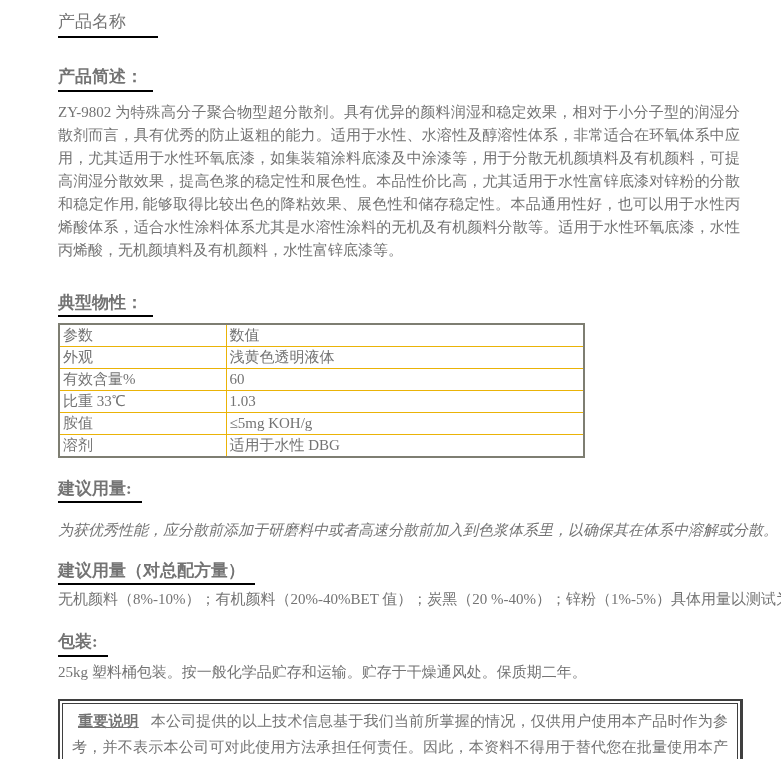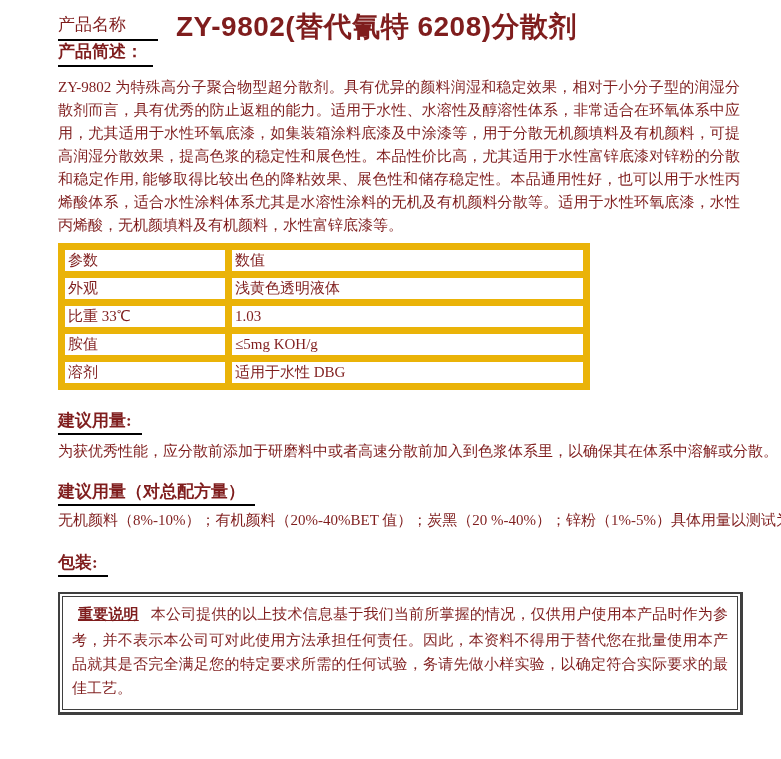--- a/index.html
+++ b/index.html
@@ -1,20 +1,20 @@
 <!DOCTYPE html>
 <html><head>
 <meta charset="utf-8">
 <style>
   html,body { margin:0; padding:0; background:#ffffff; }
   .page {
     position:relative;
     width:781px; height:759px;
     background:#ffffff;
-    color:#7f1d1d;
+    color:#737373;
     font-family:"Liberation Serif", serif;
     box-sizing:border-box;
     padding:12px 41px 0 58px;
     overflow:hidden;
   }
 
   
   .title-row { display:flex; align-items:flex-end; gap:18px; }
   .title-label {
     font-size:17px;
@@ -53,21 +53,21 @@
   .para-single { text-align:left; white-space:nowrap; }
 
   
   .props-table {
     border-collapse:collapse;
     width:525px;
     table-layout:fixed;
     border:2px solid #7e7e72;
   }
   .props-table td {
-    border:7px solid #eab308;
+    border:1px solid #eab308;
     font-size:15px;
     height:21px;
     padding:0 3px;
     vertical-align:middle;
     overflow:hidden;
     white-space:nowrap;
   }
   .props-table col.c1 { width:167px; }
   .props-table col.c2 { width:358px; }
 
@@ -91,61 +91,67 @@
   }
   .notice-label {
     font-weight:bold;
     text-decoration:underline;
     margin-right:12px;
     white-space:nowrap;
     font-family:Liberation Mono, monospace;
   }
 
   
-  .mt-brief    { }
+  .mt-brief    { margin-top:28px; }
   .mt-briefp   { margin-top:9px; }
   .mt-props    { margin-top:30px; }
   .mt-table    { margin-top:6px; }
   .mt-method   { margin-top:20px; }
-  .mt-methodp  { margin-top:5px; }
+  .mt-methodp  { margin-top:16px;font-style:italic; }
   .mt-dosage   { margin-top:18px; }
   .mt-dosagep  { margin-top:3px; }
   .mt-pack     { margin-top:20px; }
   .mt-packp    { margin-top:4px; }
   .mt-notice   { margin-top:15px; }
 </style>
 </head>
 <body>
 
 <div class="page">
 
   <div class="title-row">
     <span class="title-label">产品名称</span>
-    <span class="title-main">ZY-9802(替代氰特 6208)分散剂</span>
   </div>
 
   <div class="sec-wrap mt-brief">
     <h2 class="sec-heading">产品简述：</h2>
   </div>
   <p class="para mt-briefp">ZY-9802 为特殊高分子聚合物型超分散剂。具有优异的颜料润湿和稳定效果，相对于小分子型的润湿分散剂而言，具有优秀的防止返粗的能力。适用于水性、水溶性及醇溶性体系，非常适合在环氧体系中应用，尤其适用于水性环氧底漆，如集装箱涂料底漆及中涂漆等，用于分散无机颜填料及有机颜料，可提高润湿分散效果，提高色浆的稳定性和展色性。本品性价比高，尤其适用于水性富锌底漆对锌粉的分散和稳定作用, 能够取得比较出色的降粘效果、展色性和储存稳定性。本品通用性好，也可以用于水性丙烯酸体系，适合水性涂料体系尤其是水溶性涂料的无机及有机颜料分散等。适用于水性环氧底漆，水性丙烯酸，无机颜填料及有机颜料，水性富锌底漆等。</p>
 
+  <div class="sec-wrap mt-props">
+    <h2 class="sec-heading">典型物性：</h2>
+  </div>
 
   <table class="props-table mt-table">
     <colgroup>
         <col class="c1">
         <col class="c2">
       </colgroup>
     <tbody>
       <tr>
         <td>参数</td>
         <td>数值</td>
       </tr>
       <tr>
         <td>外观</td>
         <td>浅黄色透明液体</td>
+      </tr>
+      <tr>
+        <td>有效含量%</td>
+        <td>60</td>
       </tr>
       <tr>
         <td>比重 33℃</td>
         <td>1.03</td>
       </tr>
       <tr>
         <td>胺值</td>
         <td>≤5mg KOH/g</td>
       </tr>
       <tr>
@@ -161,20 +167,21 @@
   <p class="para para-single mt-methodp">为获优秀性能，应分散前添加于研磨料中或者高速分散前加入到色浆体系里，以确保其在体系中溶解或分散。</p>
 
   <div class="sec-wrap mt-dosage">
     <h2 class="sec-heading">建议用量（对总配方量）</h2>
   </div>
   <p class="para para-single mt-dosagep">无机颜料（8%-10%）；有机颜料（20%-40%BET 值）；炭黑（20 %-40%）；锌粉（1%-5%）具体用量以测试为准。</p>
 
   <div class="sec-wrap mt-pack">
     <h2 class="sec-heading">包装:</h2>
   </div>
+  <p class="para para-single mt-packp">25kg 塑料桶包装。按一般化学品贮存和运输。贮存于干燥通风处。保质期二年。</p>
 
   <div class="notice-outer mt-notice">
     <div class="notice-inner">
       <span class="notice-label">重要说明</span><span>本公司提供的以上技术信息基于我们当前所掌握的情况，仅供用户使用本产品时作为参考，并不表示本公司可对此使用方法承担任何责任。因此，本资料不得用于替代您在批量使用本产品就其是否完全满足您的特定要求所需的任何试验，务请先做小样实验，以确定符合实际要求的最佳工艺。</span>
     </div>
   </div>
 
 </div>
 
 </body></html>

